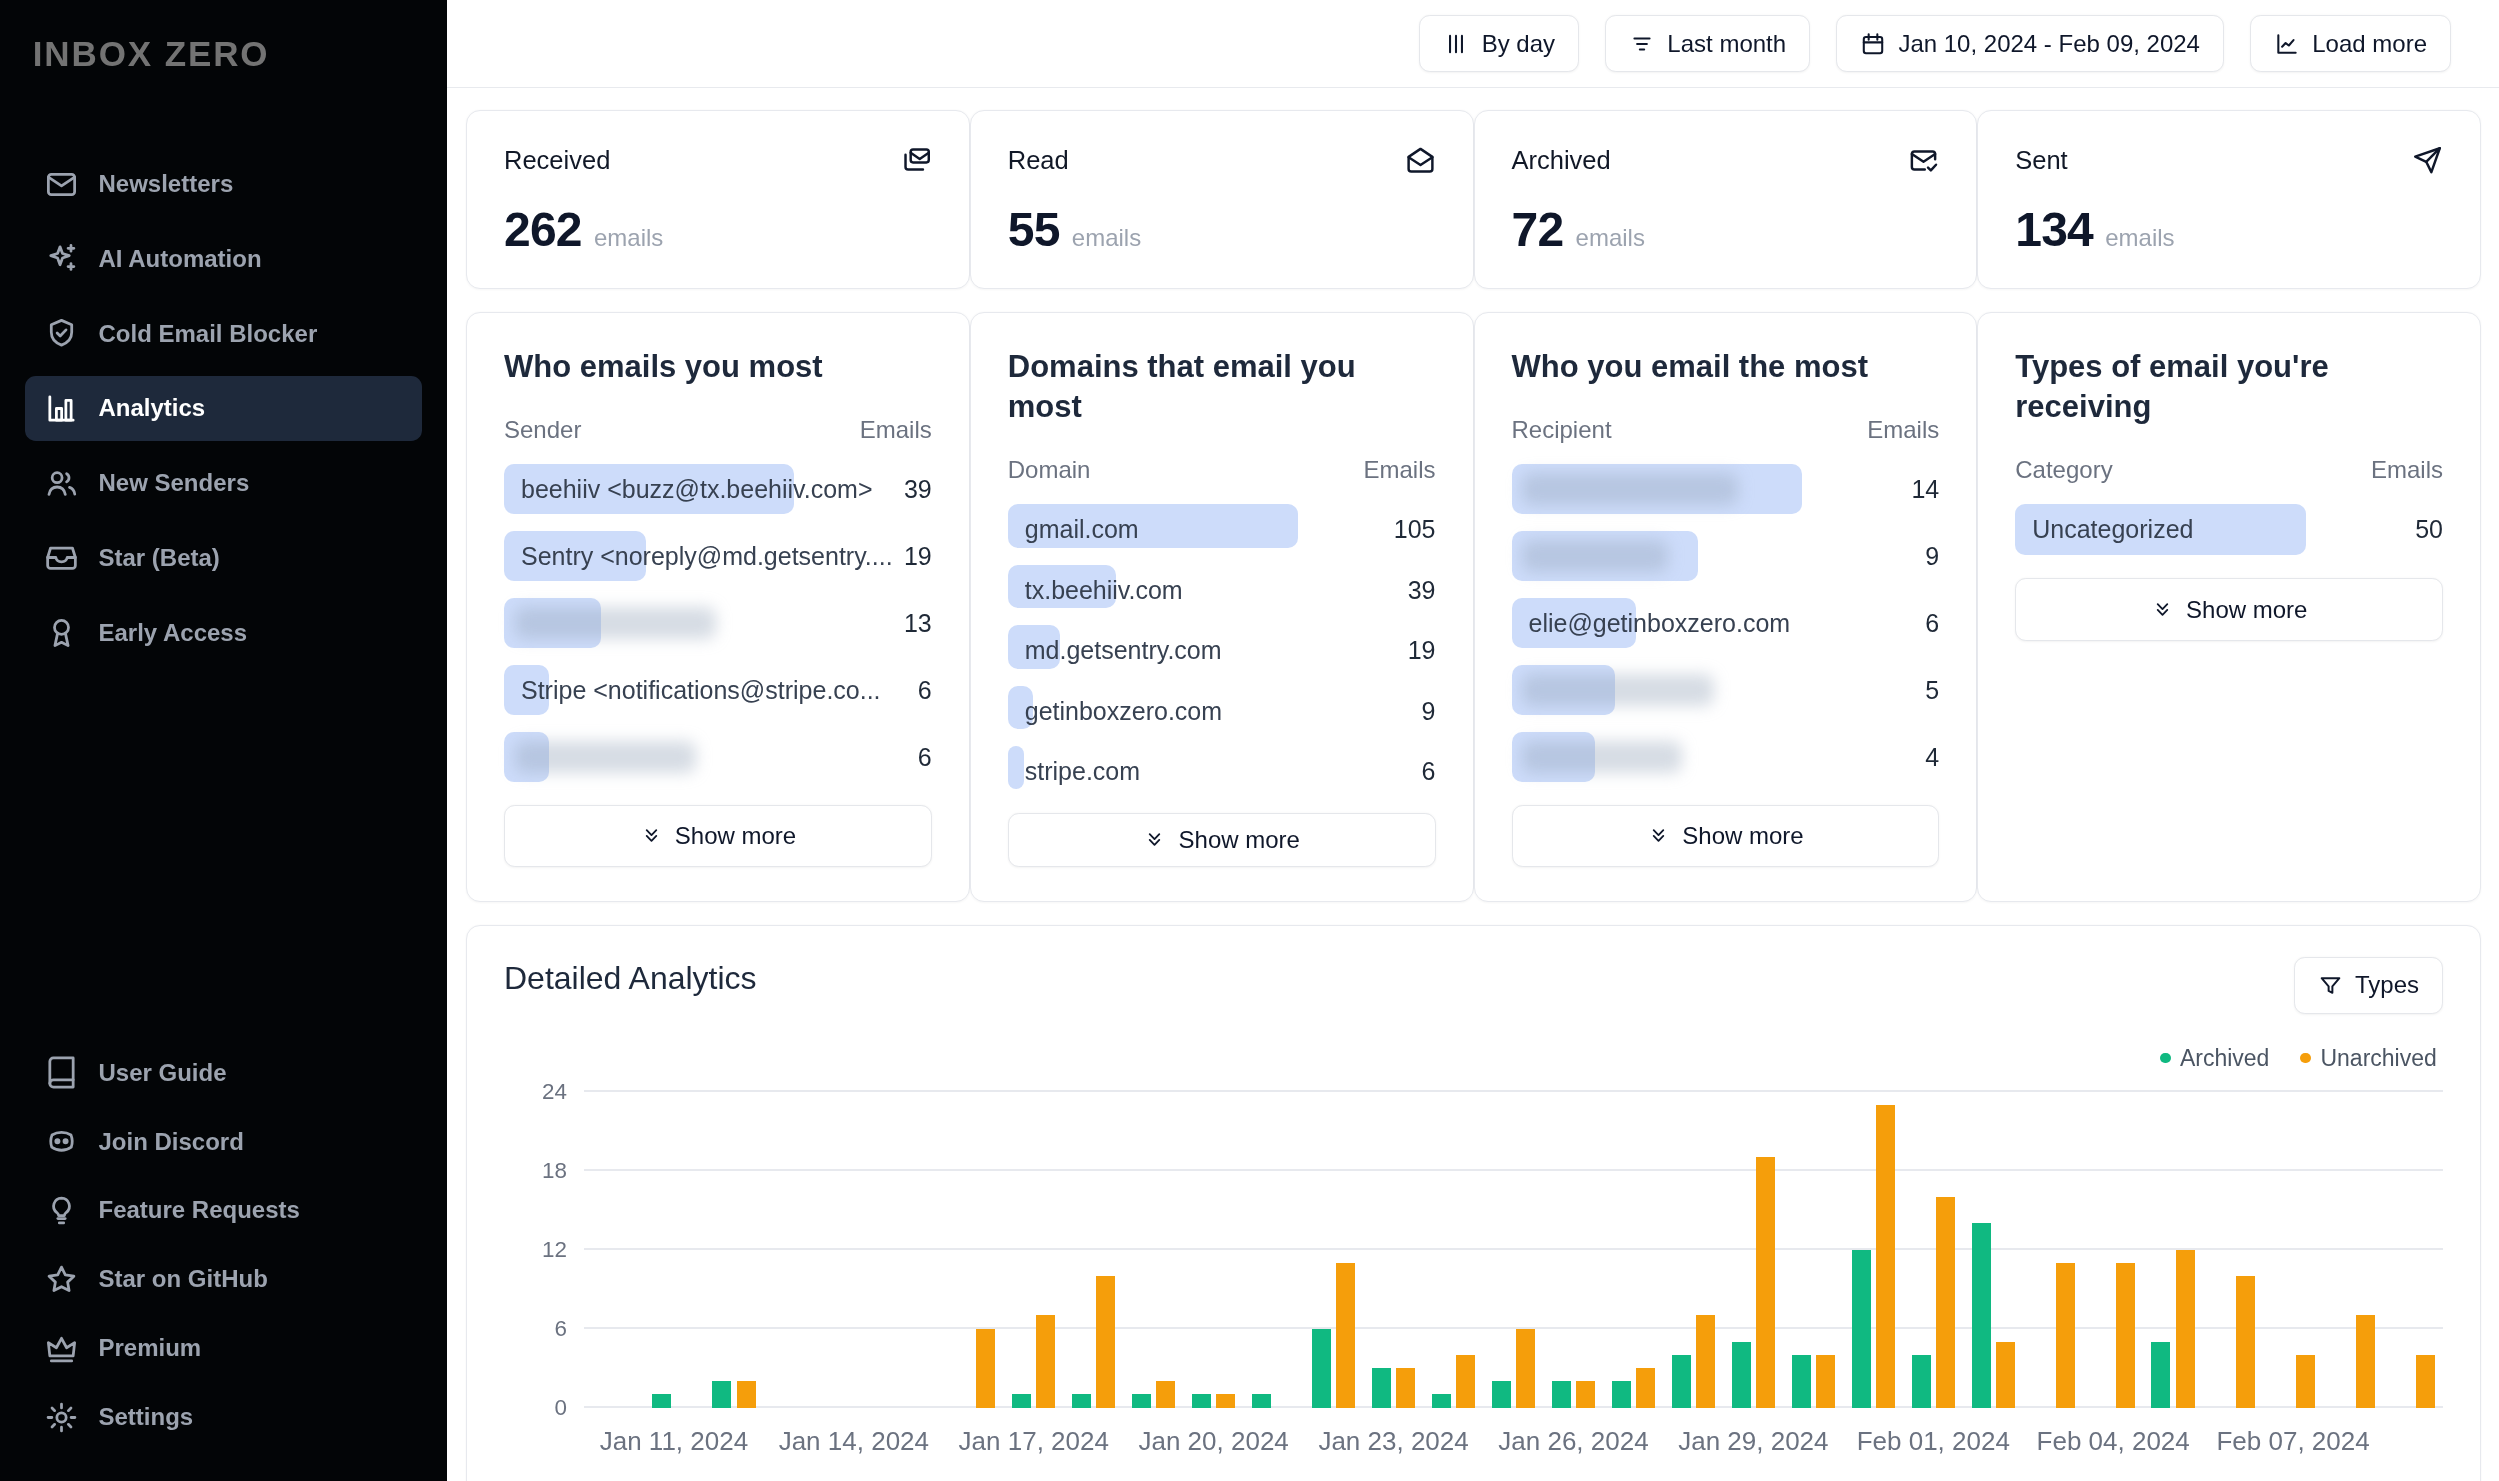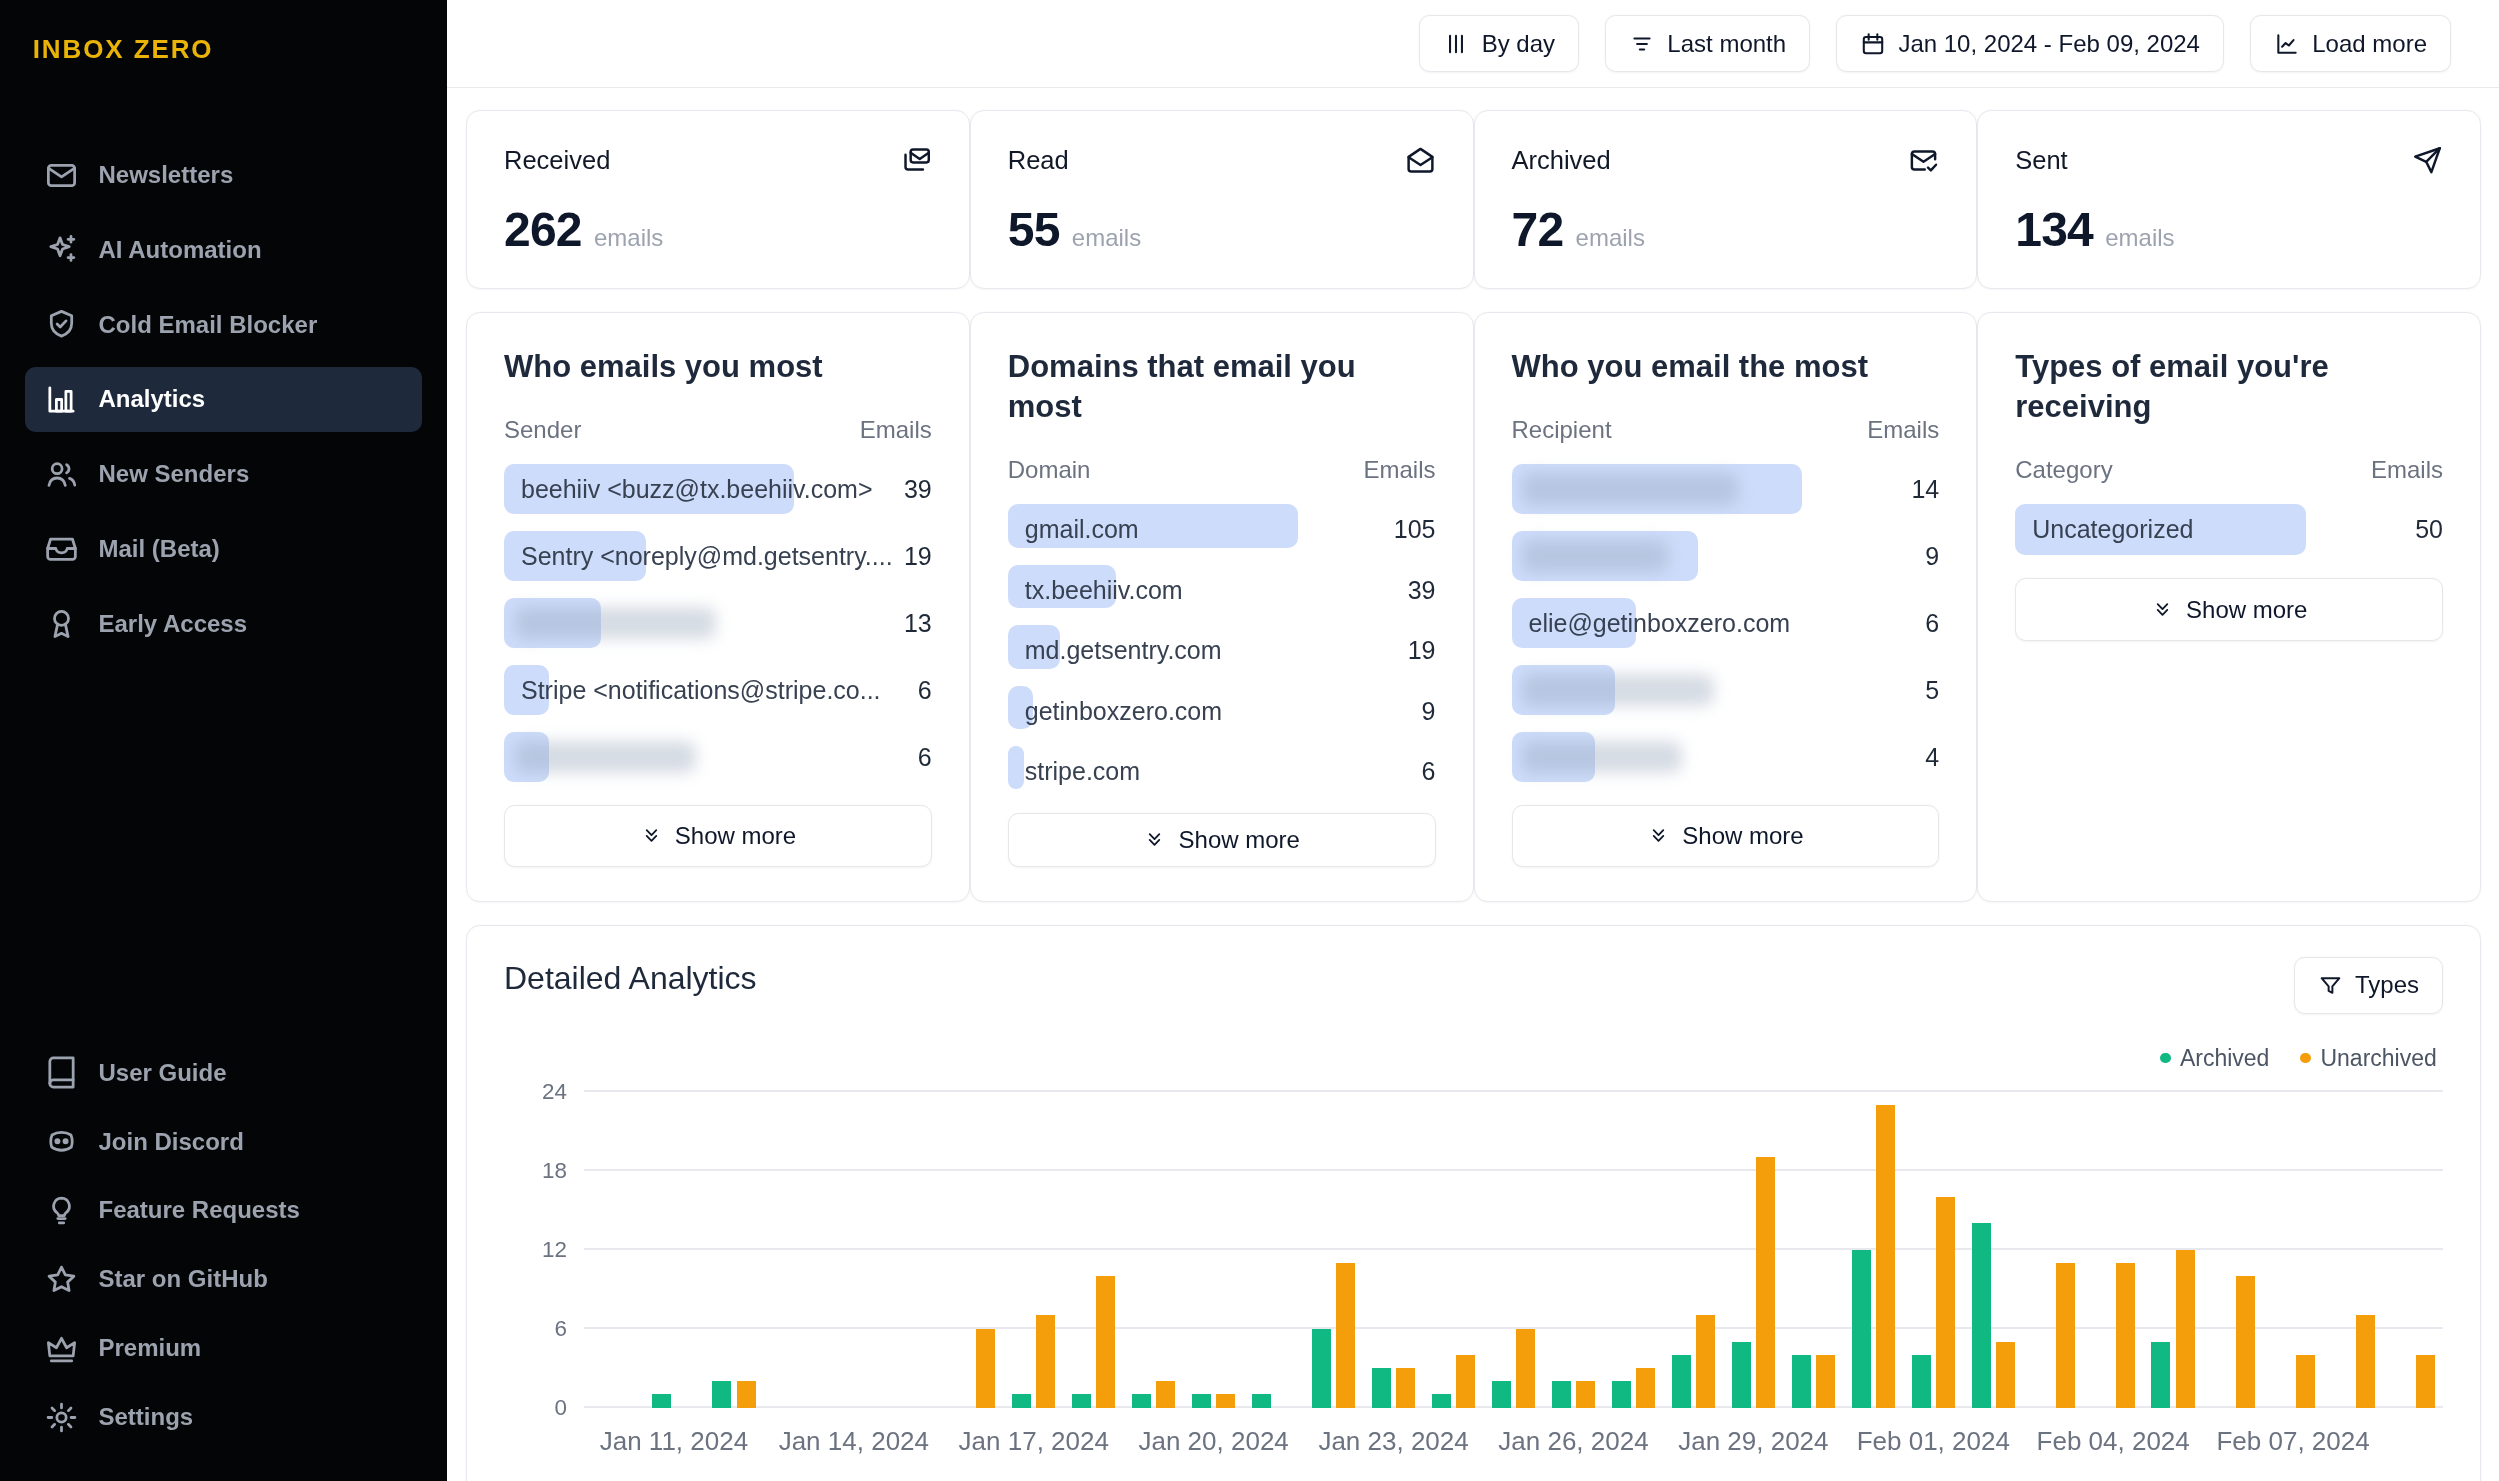--- a/index.html
+++ b/index.html
@@ -3,21 +3,21 @@
 <meta charset="utf-8">
 <style>
   * { margin:0; padding:0; box-sizing:border-box; }
   html,body { width:2500px; height:1481px; overflow:hidden; background:#fff;
     font-family:"Liberation Sans","DejaVu Sans",sans-serif; }
   .app { display:flex; width:100%; height:100%; }
 
   
   .sidebar { width:447px; background:#030507; color:#9ca3af; display:flex; flex-direction:column;
     padding:28px 25px 31px 25px; flex-shrink:0; }
-  .logo { color:#eab308; font-size:26px; font-weight:800; letter-spacing:1.9px; padding:6.2px 7.7px 0 7.7px; }
+  .logo { color:#737373; font-size:35px; font-weight:800; letter-spacing:1.9px; padding:6.2px 7.7px 0 7.7px; }
   .nav-main { margin-top:77px; display:flex; flex-direction:column; gap:9px;text-align:right; }
   .nav-footer { margin-top:auto; display:flex; flex-direction:column; gap:3.1px; }
   .nav-item { display:flex; align-items:center; gap:20px; padding:15.4px 18.5px; border-radius:10.8px;
     font-size:24px; font-weight:600; color:#9ca3af; cursor:pointer; }
   .nav-item.active { background:#1e293b; color:#fff; }
   .nav-item svg { width:35px; height:35px; flex-shrink:0; }
 
   
   .main { flex:1; display:flex; flex-direction:column; min-width:0; }
   .topbar { height:88px; border-bottom:1.5px solid #e8eaee; display:flex; align-items:center;
@@ -137,21 +137,21 @@
           </span>
           <span>New Senders</span>
         </div>
         <div class="nav-item">
           <span class="icn" style="display: inline-flex;">
             <svg viewBox="0 0 24 24" fill="none" stroke="currentColor" stroke-width="1.9" stroke-linecap="round" stroke-linejoin="round">
               <path d="M4.5 5.5h15L21.5 12v5.5a2 2 0 0 1-2 2h-15a2 2 0 0 1-2-2V12z"></path>
               <path d="M2.5 12h5.6c.4 1.8 1.9 3 3.9 3s3.5-1.2 3.9-3h5.6"></path>
             </svg>
           </span>
-          <span>Mail (Beta)</span>
+          <span>Star (Beta)</span>
         </div>
         <div class="nav-item">
           <span class="icn" style="display: inline-flex;">
             <svg viewBox="0 0 24 24" fill="none" stroke="currentColor" stroke-width="1.9" stroke-linecap="round" stroke-linejoin="round">
               <circle cx="12" cy="8.5" r="4.8"></circle>
               <path d="M9.3 12.6 7.5 21l4.5-2.3L16.5 21l-1.8-8.4"></path>
             </svg>
           </span>
           <span>Early Access</span>
         </div>

